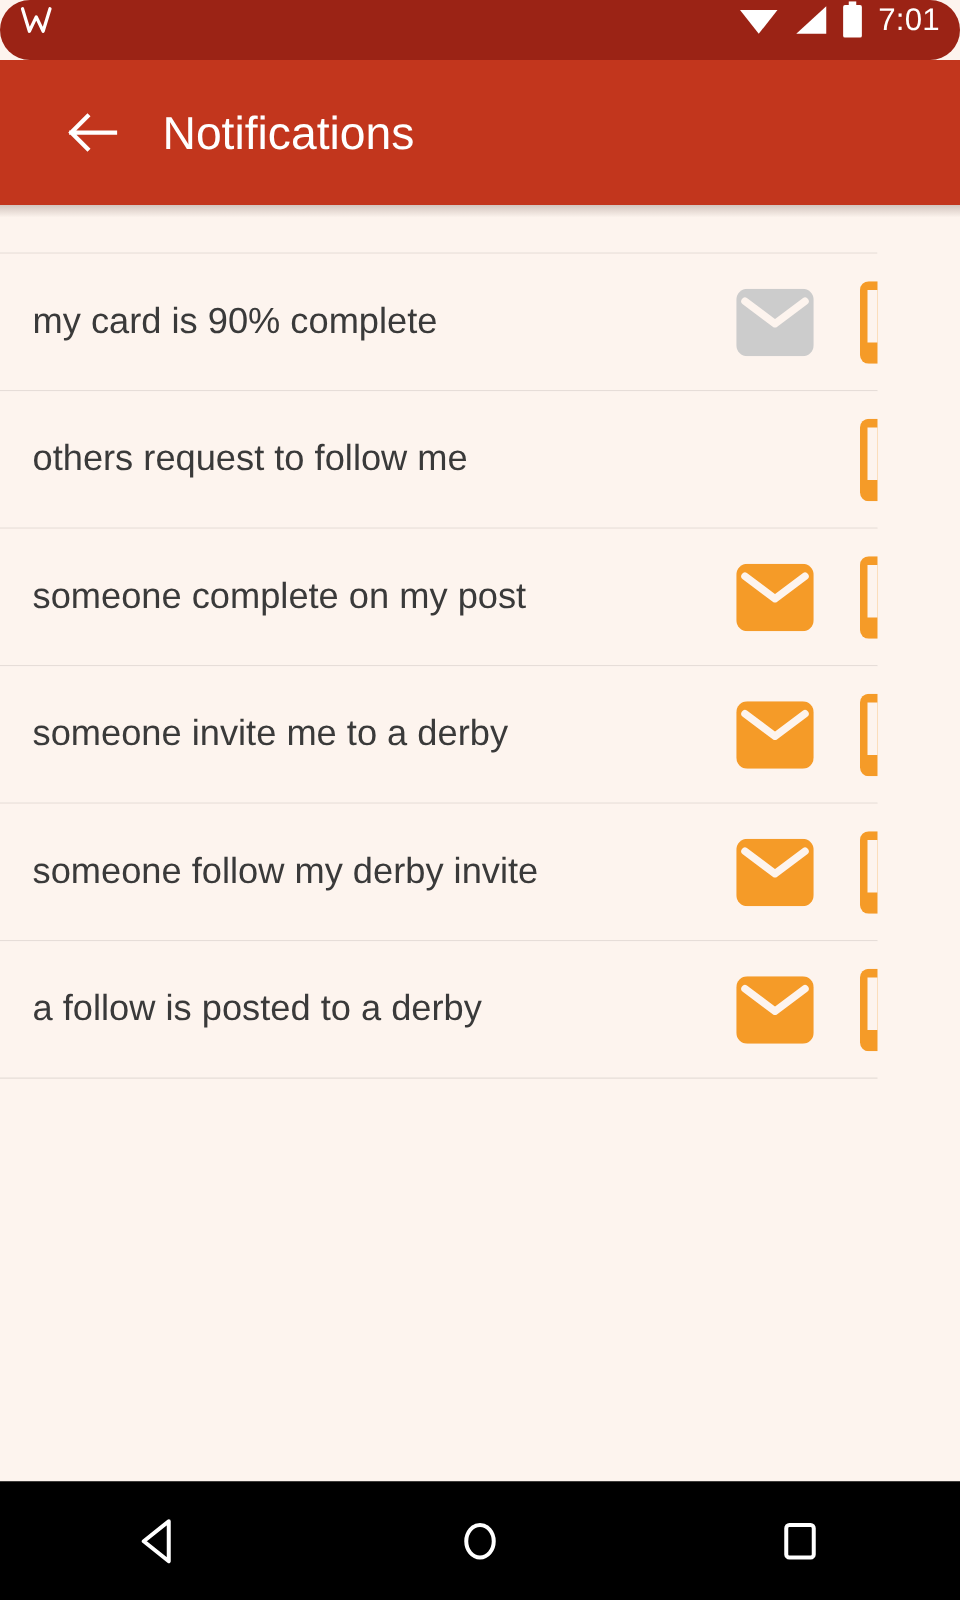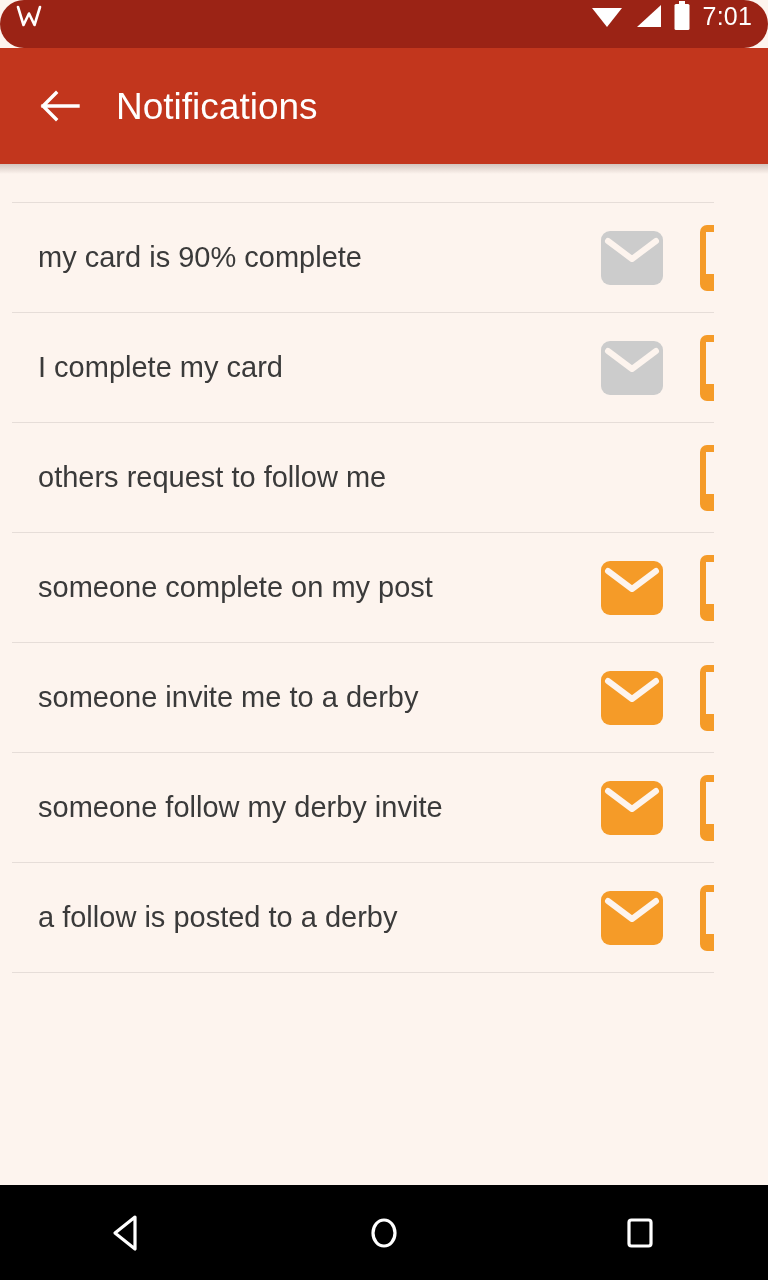--- a/index.html
+++ b/index.html
@@ -59,21 +59,21 @@
   
   .toolbar {
     position: absolute;
     top: 48px; left: 0;
     width: 768px;
     height: 116px;
     background: #c2361d;
     display: flex;
     align-items: center;
     box-sizing: border-box;
-    padding-left: 30px;
+    padding-left: 44px;
     z-index: 3;
   }
   .back-button {
     width: 60px;
     height: 60px;
     display: flex;
     align-items: center;
     justify-content: center;
     flex: 0 0 auto;
     cursor: pointer;
@@ -94,21 +94,21 @@
     width: 768px;
     height: 10px;
     background: linear-gradient(to bottom, rgba(60,30,20,0.22), rgba(60,30,20,0.0));
     z-index: 2;
     pointer-events: none;
   }
 
   
   .list-area {
     position: absolute;
-    top: 164px; left: 12px;
+    top: 164px; left: 0;
     width: 702px;
     height: 1021px;
     background: #fdf4ee;
     overflow: hidden;
   }
   .list-top-gap {
     height: 39px;
     width: 100%;
     box-sizing: border-box;
     border-bottom: 1px solid #e6ddd8;
@@ -213,36 +213,20 @@
         </div>
         <div class="toggle-cell phone-cell">
           <svg class="phone-icon" width="40" height="66" viewBox="0 0 40 66">
             <rect x="0" y="0" width="40" height="66" rx="7" fill="#f59b28"></rect>
             <rect x="6" y="7" width="28" height="42" fill="#fdf4ee"></rect>
             <rect x="14" y="55" width="12" height="4" rx="1" fill="#fdf4ee"></rect>
           </svg>
         </div>
       </div>
       <div class="row">
-        <div class="row-label">I complete my card</div>
-        <div class="toggle-cell email-cell">
-          <svg class="email-icon" width="62" height="54" viewBox="0 0 62 54">
-            <rect x="0" y="0" width="62" height="54" rx="9" fill="#cccccc"></rect>
-            <path d="M7 10 L31 28 L55 10" fill="none" stroke="#fdf4ee" stroke-width="6" stroke-linecap="round" stroke-linejoin="round"></path>
-          </svg>
-        </div>
-        <div class="toggle-cell phone-cell">
-          <svg class="phone-icon" width="40" height="66" viewBox="0 0 40 66">
-            <rect x="0" y="0" width="40" height="66" rx="7" fill="#f59b28"></rect>
-            <rect x="6" y="7" width="28" height="42" fill="#fdf4ee"></rect>
-            <rect x="14" y="55" width="12" height="4" rx="1" fill="#fdf4ee"></rect>
-          </svg>
-        </div>
-      </div>
-      <div class="row">
         <div class="row-label">others request to follow me</div>
         <div class="toggle-cell email-cell empty"></div>
         <div class="toggle-cell phone-cell">
           <svg class="phone-icon" width="40" height="66" viewBox="0 0 40 66">
             <rect x="0" y="0" width="40" height="66" rx="7" fill="#f59b28"></rect>
             <rect x="6" y="7" width="28" height="42" fill="#fdf4ee"></rect>
             <rect x="14" y="55" width="12" height="4" rx="1" fill="#fdf4ee"></rect>
           </svg>
         </div>
       </div>

